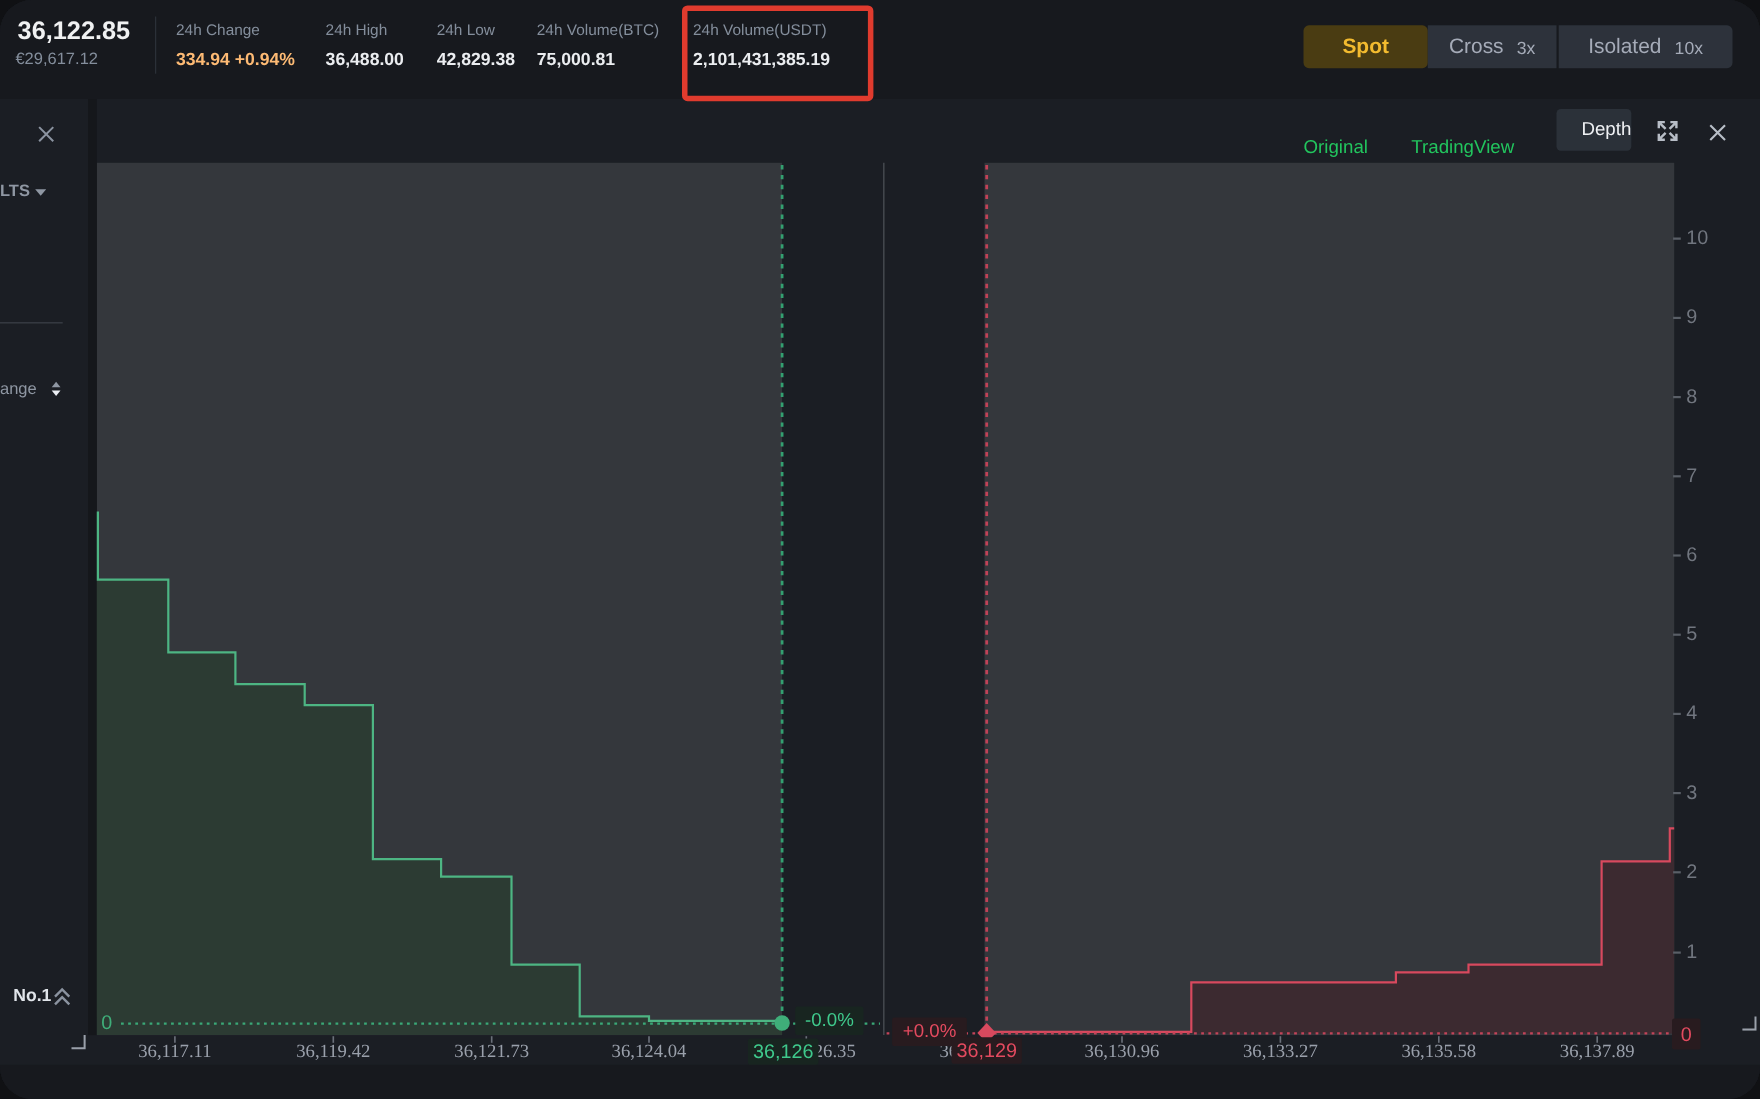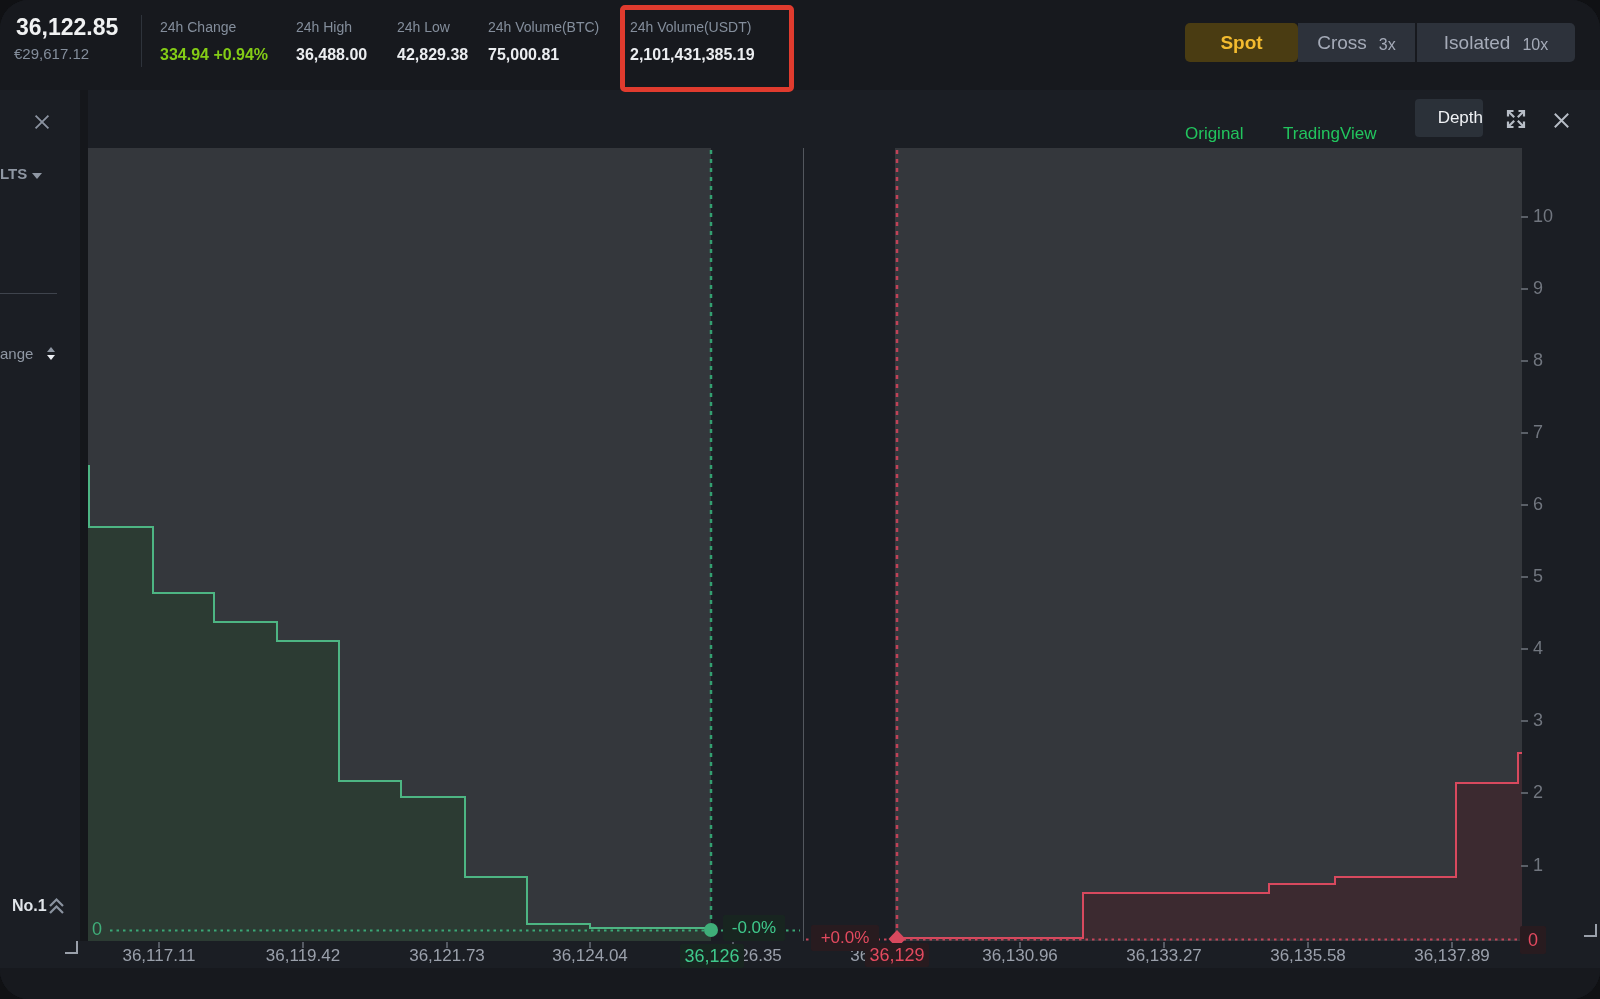--- a/index.html
+++ b/index.html
@@ -7,21 +7,21 @@
           font-family:"Liberation Sans","DejaVu Sans",sans-serif;border-radius:29px;-webkit-font-smoothing:antialiased;}
   .abs{position:absolute;}
   
   .topbar{position:absolute;left:0;top:0;width:1600px;height:90px;background:#17191e;}
   .price-main{position:absolute;left:16px;top:14px;font-size:23px;font-weight:bold;color:#f0f1f2;}
   .price-fiat{position:absolute;left:14px;top:45px;font-size:15px;color:#848e9c;}
   .tb-divider{position:absolute;left:141px;top:15px;width:1px;height:52px;background:#2e333b;}
   .stat{position:absolute;top:0;height:90px;}
   .stat .lbl{position:absolute;top:19px;left:0;font-size:14px;color:#848e9c;white-space:nowrap;}
   .stat .val{position:absolute;top:46px;left:0;font-size:16px;font-weight:bold;color:#ebedf0;white-space:nowrap;}
-  .stat .val.green{color:#84cc16;}
+  .stat .val.green{color:#fdba74;}
   .hl-box{position:absolute;left:620px;top:5px;width:164px;height:77px;border:5px solid #e03b2e;border-radius:5px;}
   .margin-seg{position:absolute;top:23px;height:39px;background:#2d323b;display:flex;align-items:center;justify-content:center;
               color:#a5abb8;font-size:19px;white-space:nowrap;}
   .margin-seg .suffix{font-size:16px;margin-left:12px;position:relative;top:2px;}
   .margin-seg.spot{background:#4a3c12;border-radius:5px;color:#f3bb2f;font-weight:bold;text-align:center;}
   
   .tab{position:absolute;top:124px;font-size:17px;color:#22c55e;white-space:nowrap;}
   .tab.depth{top:99px;left:1415px;width:68px;height:38px;background:#2b3139;border-radius:4px;color:#f0f2f5;
              display:flex;align-items:center;justify-content:flex-end;}
   
@@ -30,21 +30,21 @@
               border-top:6px solid #8f97a3;margin-left:5px;position:relative;top:0px;}
   .tri-up{position:absolute;width:0;height:0;border-left:4px solid transparent;border-right:4px solid transparent;
           border-bottom:5px solid #8f97a3;}
   .tri-dn{position:absolute;width:0;height:0;border-left:4px solid transparent;border-right:4px solid transparent;
           border-top:5px solid #eceff4;}
   
   .panel{position:absolute;top:148px;height:793px;background:#34373c;}
   .gap-strip{position:absolute;left:80px;top:90px;width:8px;height:851px;background:#15171b;}
   .chart-svg{position:absolute;left:0;top:0;z-index:3;pointer-events:none;}
   
-  .xlab{position:absolute;top:946px;transform:translateX(-50%);font-size:17px;color:#9aa0ab;white-space:nowrap;z-index:4;}
+  .xlab{position:absolute;top:946px;transform:translateX(-50%);font-size:17px;color:#9aa0ab;white-space:nowrap;z-index:4;font-family:Liberation Serif, serif;}
   .ylab{position:absolute;left:1533px;width:34px;font-size:18px;color:#71767f;z-index:4;}
   .zero-green{position:absolute;left:92px;top:919px;font-size:18px;color:#3fae79;z-index:4;}
   .tip{position:absolute;z-index:6;display:flex;align-items:center;justify-content:center;border-radius:2px;
        font-size:17px;white-space:nowrap;}
   .tip.green{color:#3fc98c;background:#182520;}
   .tip.red{color:#e34a5f;background:#281b1f;}
   .footer{position:absolute;left:0;top:968px;width:1600px;height:31px;background:#17191e;}
   .icon-btn{position:absolute;z-index:5;}
 </style>
 </head>

